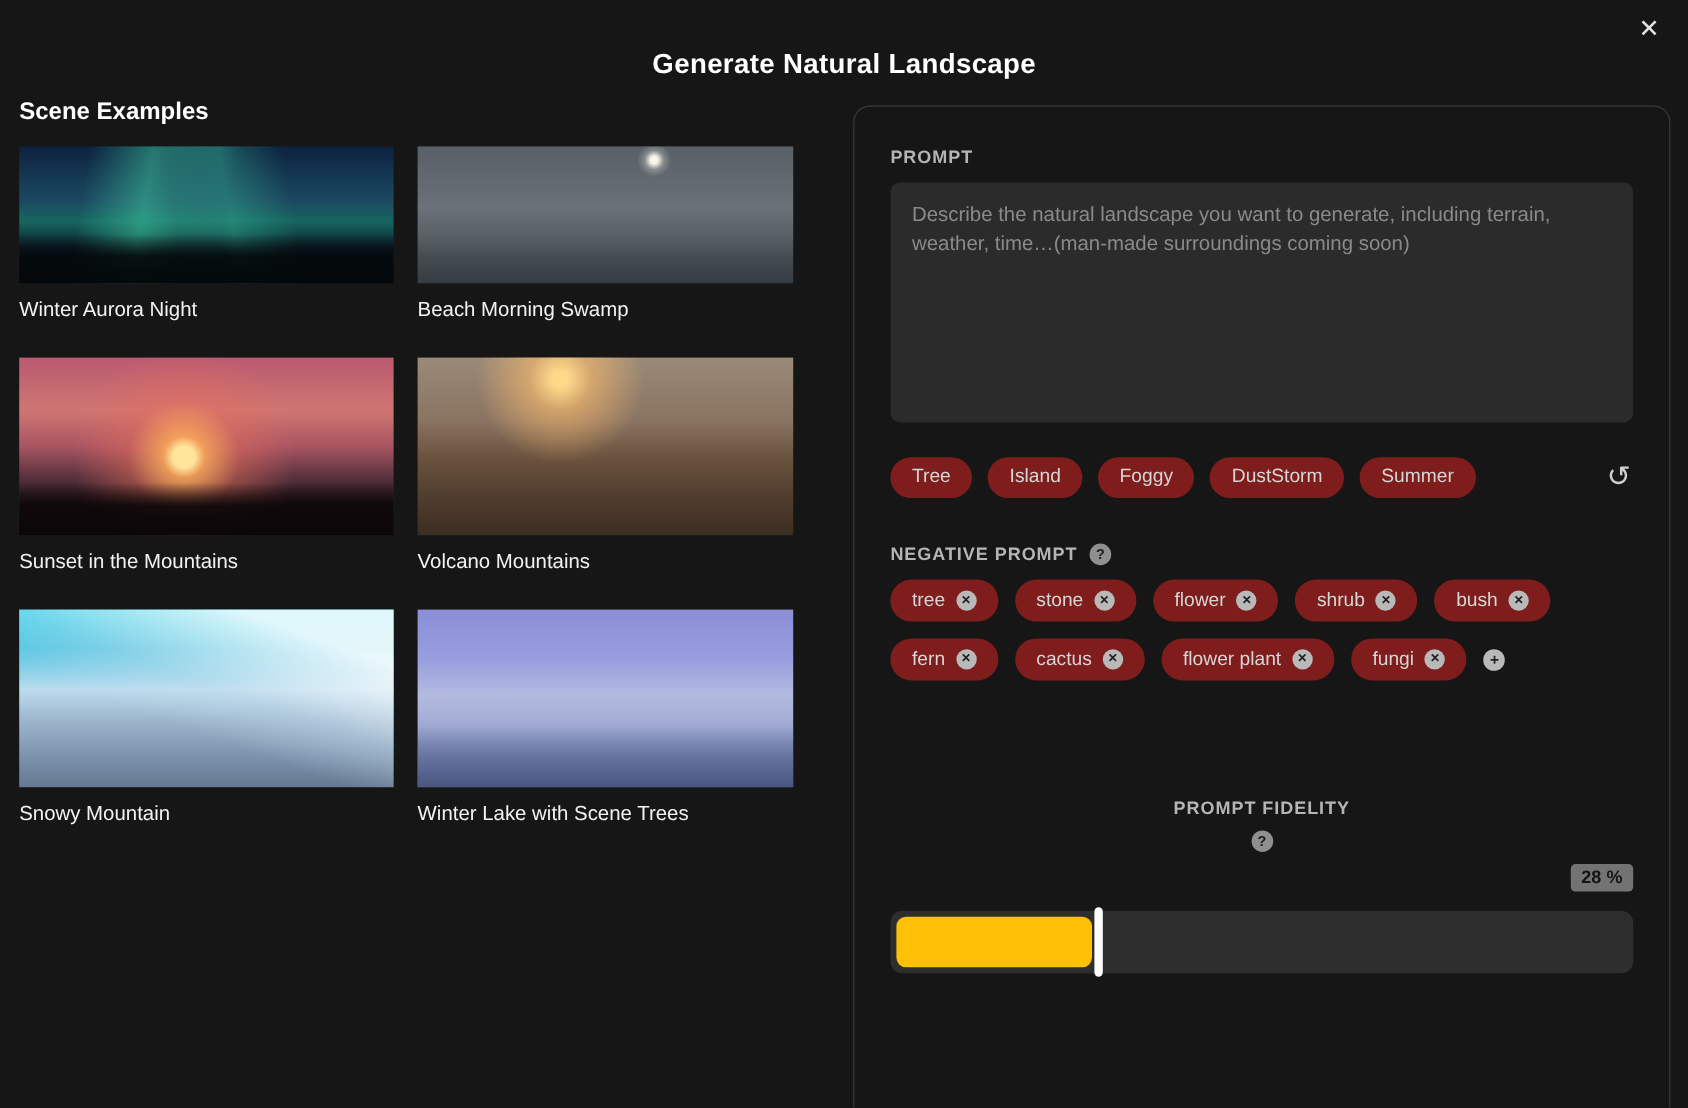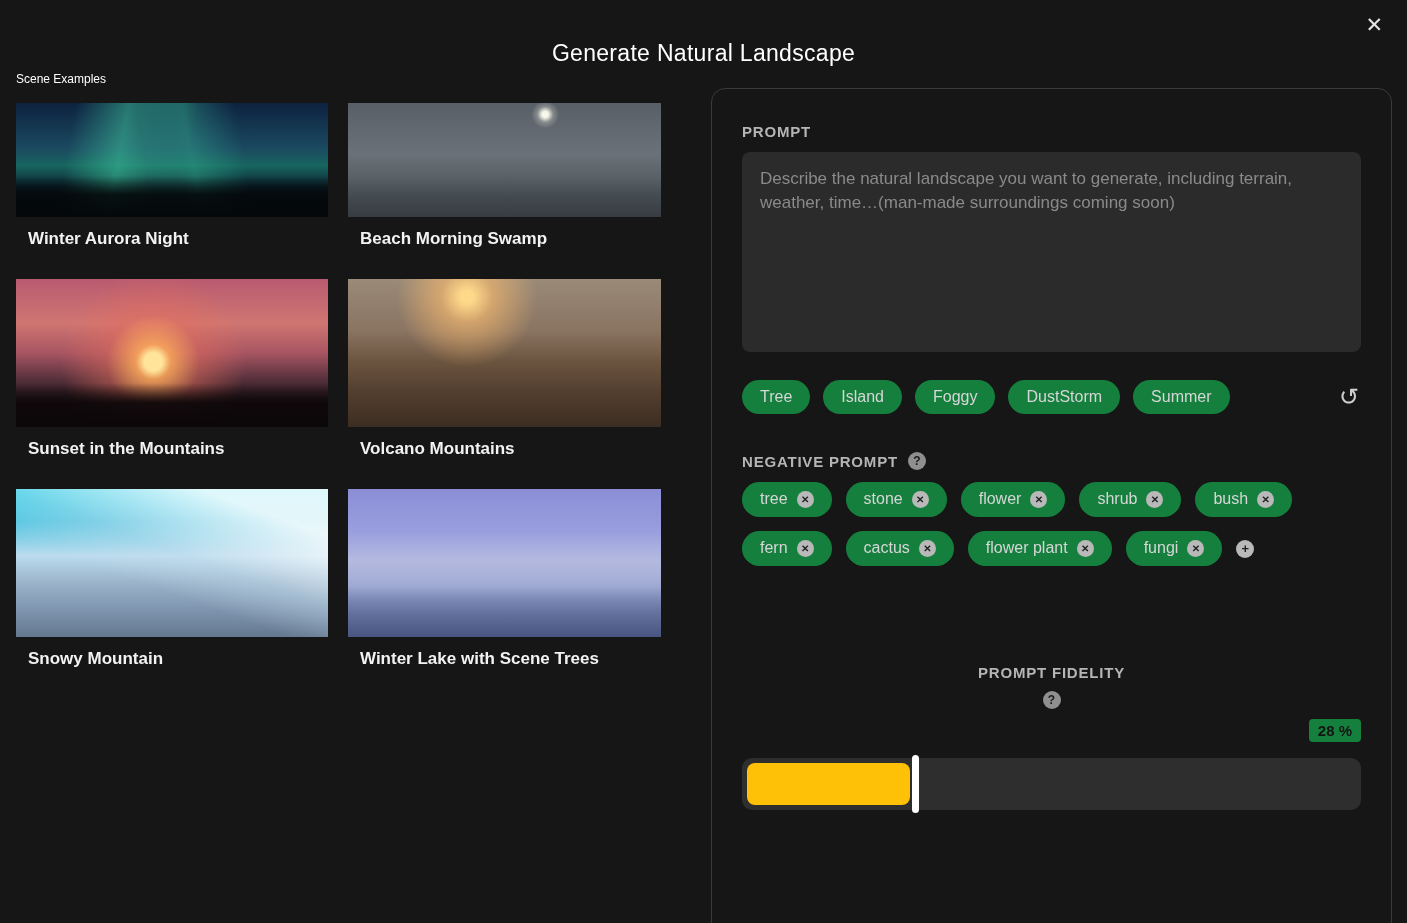--- a/index.html
+++ b/index.html
@@ -7,43 +7,43 @@
   body {
     width:1407px; height:923px;
     background:#161616;
     color:#fff;
     font-family:"Liberation Sans", sans-serif;
     overflow:hidden;
   }
 
   
   .header { position:relative; height:64px; display:flex; align-items:center; justify-content:center; }
-  .header-title { font-size:23px; font-weight:normal; letter-spacing:.3px;margin-top:43px; }
+  .header-title { font-size:23px; font-weight:bold; letter-spacing:.3px;margin-top:43px; }
   .close-btn {
     position:absolute; right:18px; top:8px;
     background:none; border:none; color:#e3e3e3;
     font-size:21px; cursor:pointer; padding:6px; line-height:1;
   }
 
   
   .main { display:flex; padding:0 15px 0 16px; }
   .left  { width:645px; }
   .right { flex:1; margin-left:50px; display:flex; flex-direction:column; }
 
   
-  .scene-heading { font-size:12px; font-weight:normal; margin:8px 0 17px; }
+  .scene-heading { font-size:20px; font-weight:bold; margin:18px 0 17px; }
   .scene-grid {
     display:grid;
     grid-template-columns:312px 313px;
     column-gap:20px;
   }
   .scene-cell { margin-bottom:8px; }
   .thumb { width:100%; position:relative; overflow:hidden; }
   .h114 { height:114px; } .h148 { height:148px; } .h152 { height:152px; }
-  .scene-label { font-size:17px; font-weight:bold; color:#f2f2f2; margin:12px 12px 22px; }
+  .scene-label { font-size:17px; font-weight:normal; color:#f2f2f2; margin:12px 0 22px; }
 
   .sc-aurora {
     background:
       linear-gradient(100deg, transparent 18%, rgba(70,220,170,.45) 34%, transparent 55%),
       linear-gradient(80deg, transparent 42%, rgba(60,200,160,.35) 56%, transparent 72%),
       linear-gradient(180deg,#0d2240 0%,#1b4a60 40%,#17655f 55%,#0a1f2c 75%,#05090e 100%);
   }
   .sc-aurora::after { content:""; position:absolute; left:0; right:0; bottom:0; height:36%;
     background:linear-gradient(180deg, rgba(4,8,10,0) 0%, rgba(4,8,10,.9) 45%, #04080a 100%); }
 
@@ -108,22 +108,22 @@
   .prompt-textarea {
     width:100%; height:200px;
     background:#2b2b2b; border:none; border-radius:8px;
     padding:15px 18px; color:#dddddd; font-size:17px; line-height:1.4;
     font-family:"Liberation Sans", sans-serif;
     resize:none; outline:none;
   }
   .prompt-textarea::placeholder { color:#8a8a8a; }
 
   .pill {
-    display:inline-flex; align-items:flex-start; gap:9px;
-    background:#15803d; border:none; border-radius:19px;
+    display:inline-flex; align-items:flex-end; gap:9px;
+    background:#7f1d1d; border:none; border-radius:19px;
     padding:9px 18px; color:#d6d6d6; font-size:16px;
     font-family:"Liberation Sans", sans-serif;
     cursor:pointer; line-height:1;
   }
   .suggest-row { display:flex; align-items:center; gap:13px; margin-top:24px; }
   .refresh-btn {
     margin-left:auto; background:none; border:none; cursor:pointer;
     color:#cfcfcf; font-size:24px; line-height:1; padding:0 2px;
   }
 
@@ -140,21 +140,21 @@
     font-size:10px; font-weight:bold; cursor:pointer; line-height:1;
   }
   .circle-plus { width:18px; height:18px; font-size:13px; }
 
   .neg-section { margin-top:38px; }
   .tags-wrap { display:flex; flex-wrap:wrap; align-items:center; gap:14px; margin-top:12px; }
 
   .fidelity-row { display:flex; align-items:center; gap:10px; margin-top:98px;flex-direction:column; }
   .fidelity-badge {
     margin-left:auto;
-    background:#15803d; color:#141414;
+    background:#737373; color:#141414;
     font-size:15px; font-weight:bold;
     padding:3px 9px; border-radius:4px;
   }
 
   .slider-track {
     margin-top:16px; height:52px; position:relative;
     background:#2e2e2e; border-radius:10px; cursor:pointer;
   }
   .slider-fill {
     position:absolute; left:5px; top:5px; bottom:5px;

